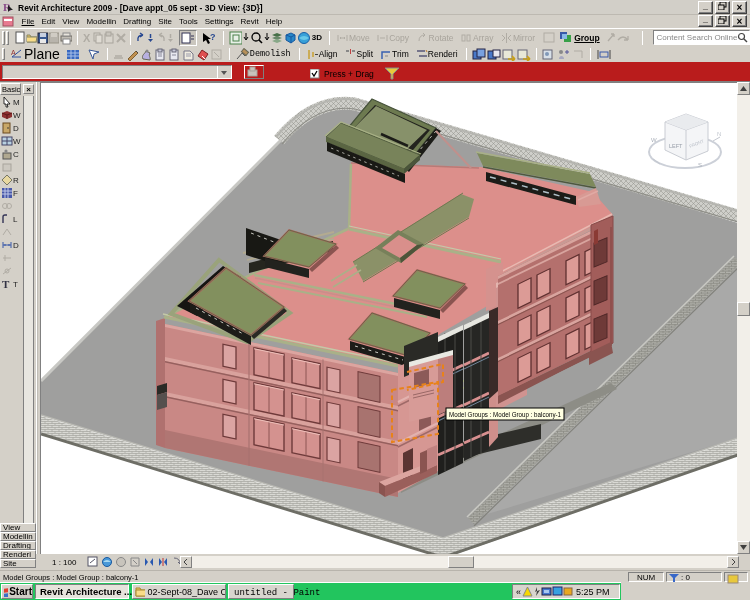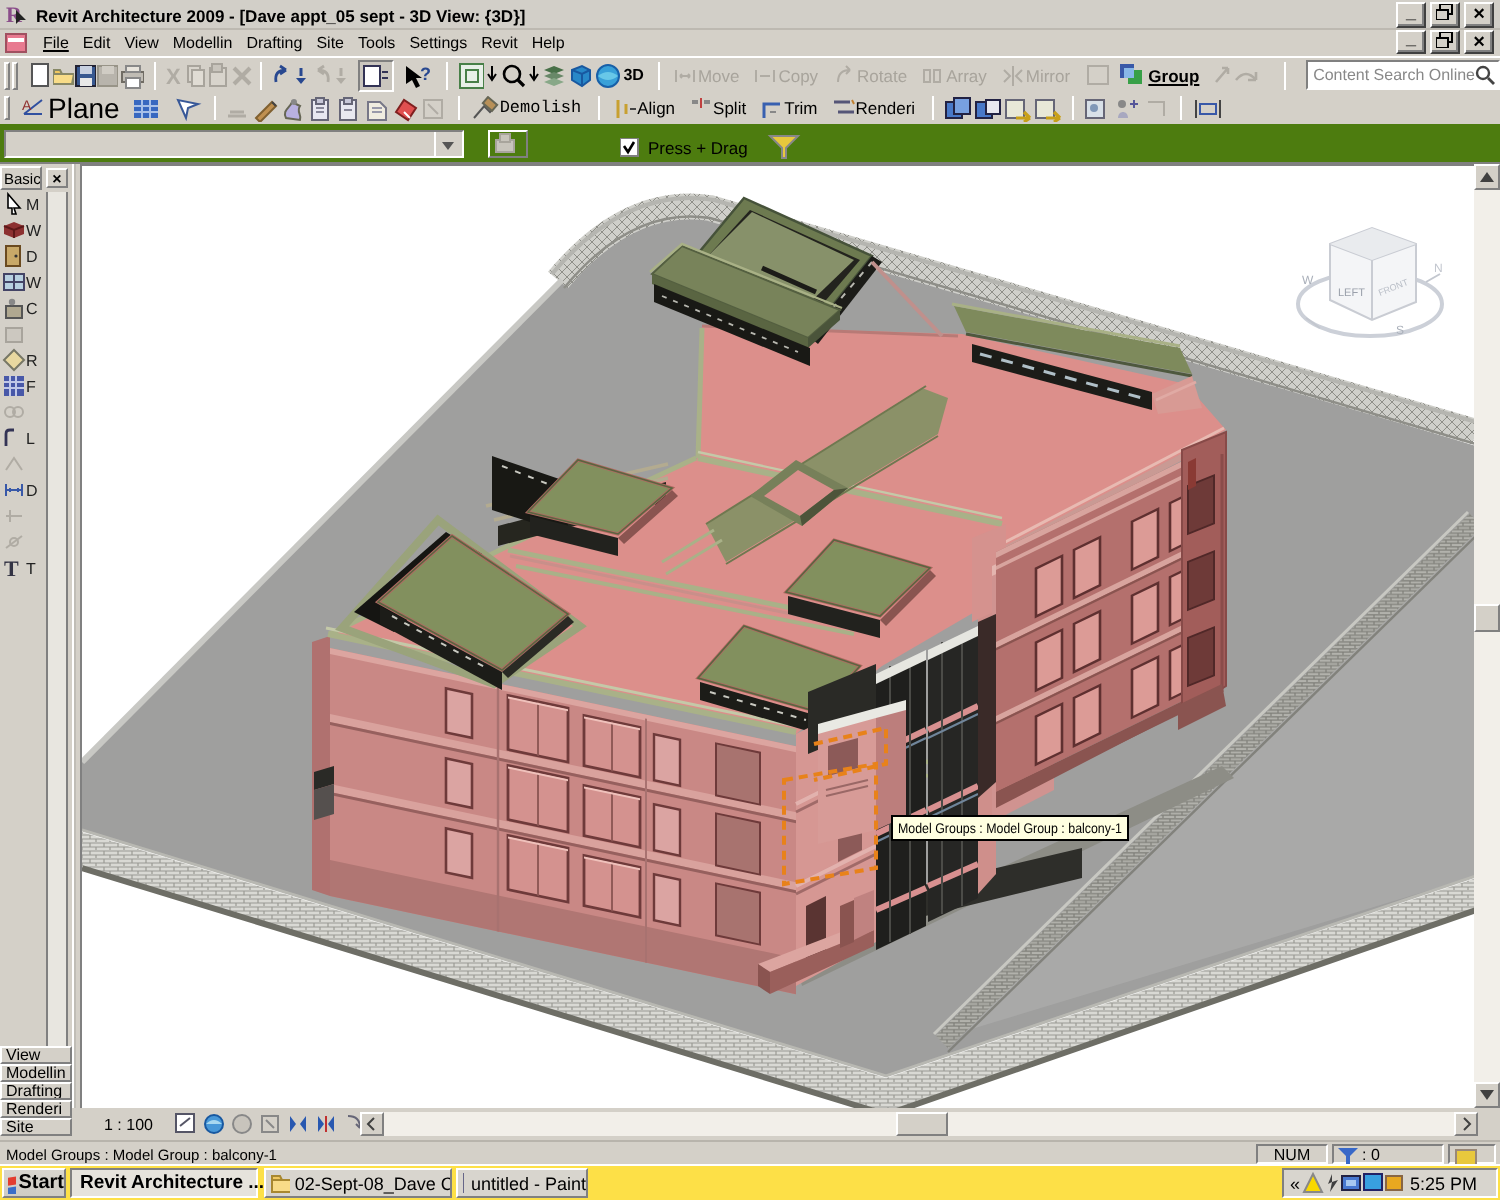--- a/index.html
+++ b/index.html
@@ -353,21 +353,21 @@
     </svg>
   <div style="width:4px;"></div>
     <div class="tbsep" style="height:12px;"></div>
     <div style="width:5px;"></div>
   <svg width="16" height="13">
       <path d="M2 2 L2 11 M14 2 L14 11" stroke="#444"></path>
       <rect x="4" y="4" width="8" height="5" fill="none" stroke="#3858a8"></rect>
     </svg>
 </div>
 
-<div class="abs" style="left:0;top:62px;width:750px;height:20px;background:#4d7c0f;border-bottom:1px solid #808080;">
+<div class="abs" style="left:0;top:62px;width:750px;height:20px;background:#b91c1c;border-bottom:1px solid #808080;">
   <div class="abs sunken" style="left:2px;top:3px;width:230px;height:14px;background:#d4d0c8;">
     <div class="abs" style="right:0;top:0;width:14px;height:12px;background:#d4d0c8;border-left:1px solid #fff;"><svg width="12" height="12">
           <path d="M3 5 L9 5 L6 9 Z" fill="#555"></path>
         </svg></div>
   </div>
   <div class="abs raised" style="left:244px;top:3px;width:20px;height:14px;"><svg width="16" height="12">
         <rect x="3" y="4" width="9" height="6" fill="#c8c4bc" stroke="#a8a49c"></rect>
         <rect x="5" y="1" width="5" height="4" fill="#c8c4bc" stroke="#a8a49c"></rect>
       </svg></div>
   <div class="abs" style="left:310px;top:5px;display:flex;align-items:center;font-size:8.5px;">
@@ -800,21 +800,21 @@
   <div class="abs sunken" style="left:666px;top:1px;width:56px;height:10px;font-size:8px;">
     <svg width="14" height="11" style="vertical-align:top;">
         <path d="M2 1 L12 1 L8 5 L8 9 L6 9 L6 5 Z" fill="#3868c8"></path>
       </svg><span style="position:relative;top:0px;">: 0</span>
   </div>
   <div class="abs sunken" style="left:724px;top:1px;width:24px;height:10px;"><svg width="12" height="11" style="margin-left:2px;">
         <rect x="1" y="2" width="10" height="8" fill="#e8c83c" stroke="#987"></rect>
       </svg></div>
 </div>
 
-<div class="abs" style="left:0;top:582px;width:750px;height:18px;background:#fde047;border-top:1px solid #fff;" id="taskbar">
+<div class="abs" style="left:0;top:582px;width:621px;height:18px;background:#22c55e;border-top:1px solid #fff;" id="taskbar">
   <div class="abs raised" style="left:1px;top:1px;width:32px;height:15px;background:linear-gradient(#d8d5ce,#cfccc4);display:flex;align-items:center;">
     <svg width="11" height="11" style="margin-left:1px;">
         <g transform="skewY(-8)">
           <rect x="1" y="3" width="4" height="4" fill="#e33e30"></rect>
           <rect x="6" y="3" width="4" height="4" fill="#7ab648"></rect>
           <rect x="1" y="8" width="4" height="4" fill="#3a6ec8"></rect>
           <rect x="6" y="8" width="4" height="4" fill="#f0b000"></rect>
         </g>
       </svg>
     <b style="font-size:10px;margin-left:1px;">Start</b>
@@ -826,21 +826,21 @@
       </svg>
     <b style="margin-left:2px;white-space:nowrap;font-size:9.5px;">Revit Architecture ...</b>
   </div>
   <div class="abs raised" style="left:132px;top:1px;width:94px;height:15px;background:#d8d5ce;display:flex;align-items:center;font-size:10px;">
     <svg width="12" height="11" style="margin-left:2px;">
         <path d="M1 2 L5 2 L6 4 L11 4 L11 10 L1 10 Z" fill="#f0c860" stroke="#a88830"></path>
         <path d="M1 4 L11 4 L11 10 L1 10 Z" fill="#f8dc88" stroke="#a88830"></path>
       </svg>
     <span style="margin-left:2px;white-space:nowrap;overflow:hidden;font-size:9px;">02-Sept-08_Dave Cr...</span>
   </div>
-  <div class="abs raised" style="left:228px;top:1px;width:66px;height:15px;background:#d8d5ce;display:flex;align-items:center;font-size:9px;">
+  <div class="abs raised" style="left:228px;top:1px;width:66px;height:15px;background:#d8d5ce;display:flex;align-items:flex-end;font-size:9px;font-family:Liberation Mono, monospace;">
     <svg width="11" height="11" style="margin-left:2px;">
         <rect x="1" y="1" width="9" height="9" fill="#e8e4f8" stroke="#668"></rect>
         <path d="M2 9 L5 2 L8 9" stroke="#b06818" fill="none" stroke-width="1.6"></path>
       </svg>
     <span style="margin-left:3px;white-space:nowrap;">untitled - Paint</span>
   </div>
   <div class="abs sunken" style="right:1px;top:1px;width:108px;height:15px;background:#d8d5ce;display:flex;align-items:center;">
     <span style="margin-left:3px;font-size:9px;">«</span>
     <svg width="11" height="11" style="margin-left:1px;">
         <path d="M5.5 1 L10 10 L1 10 Z" fill="#f8d800" stroke="#888"></path>

